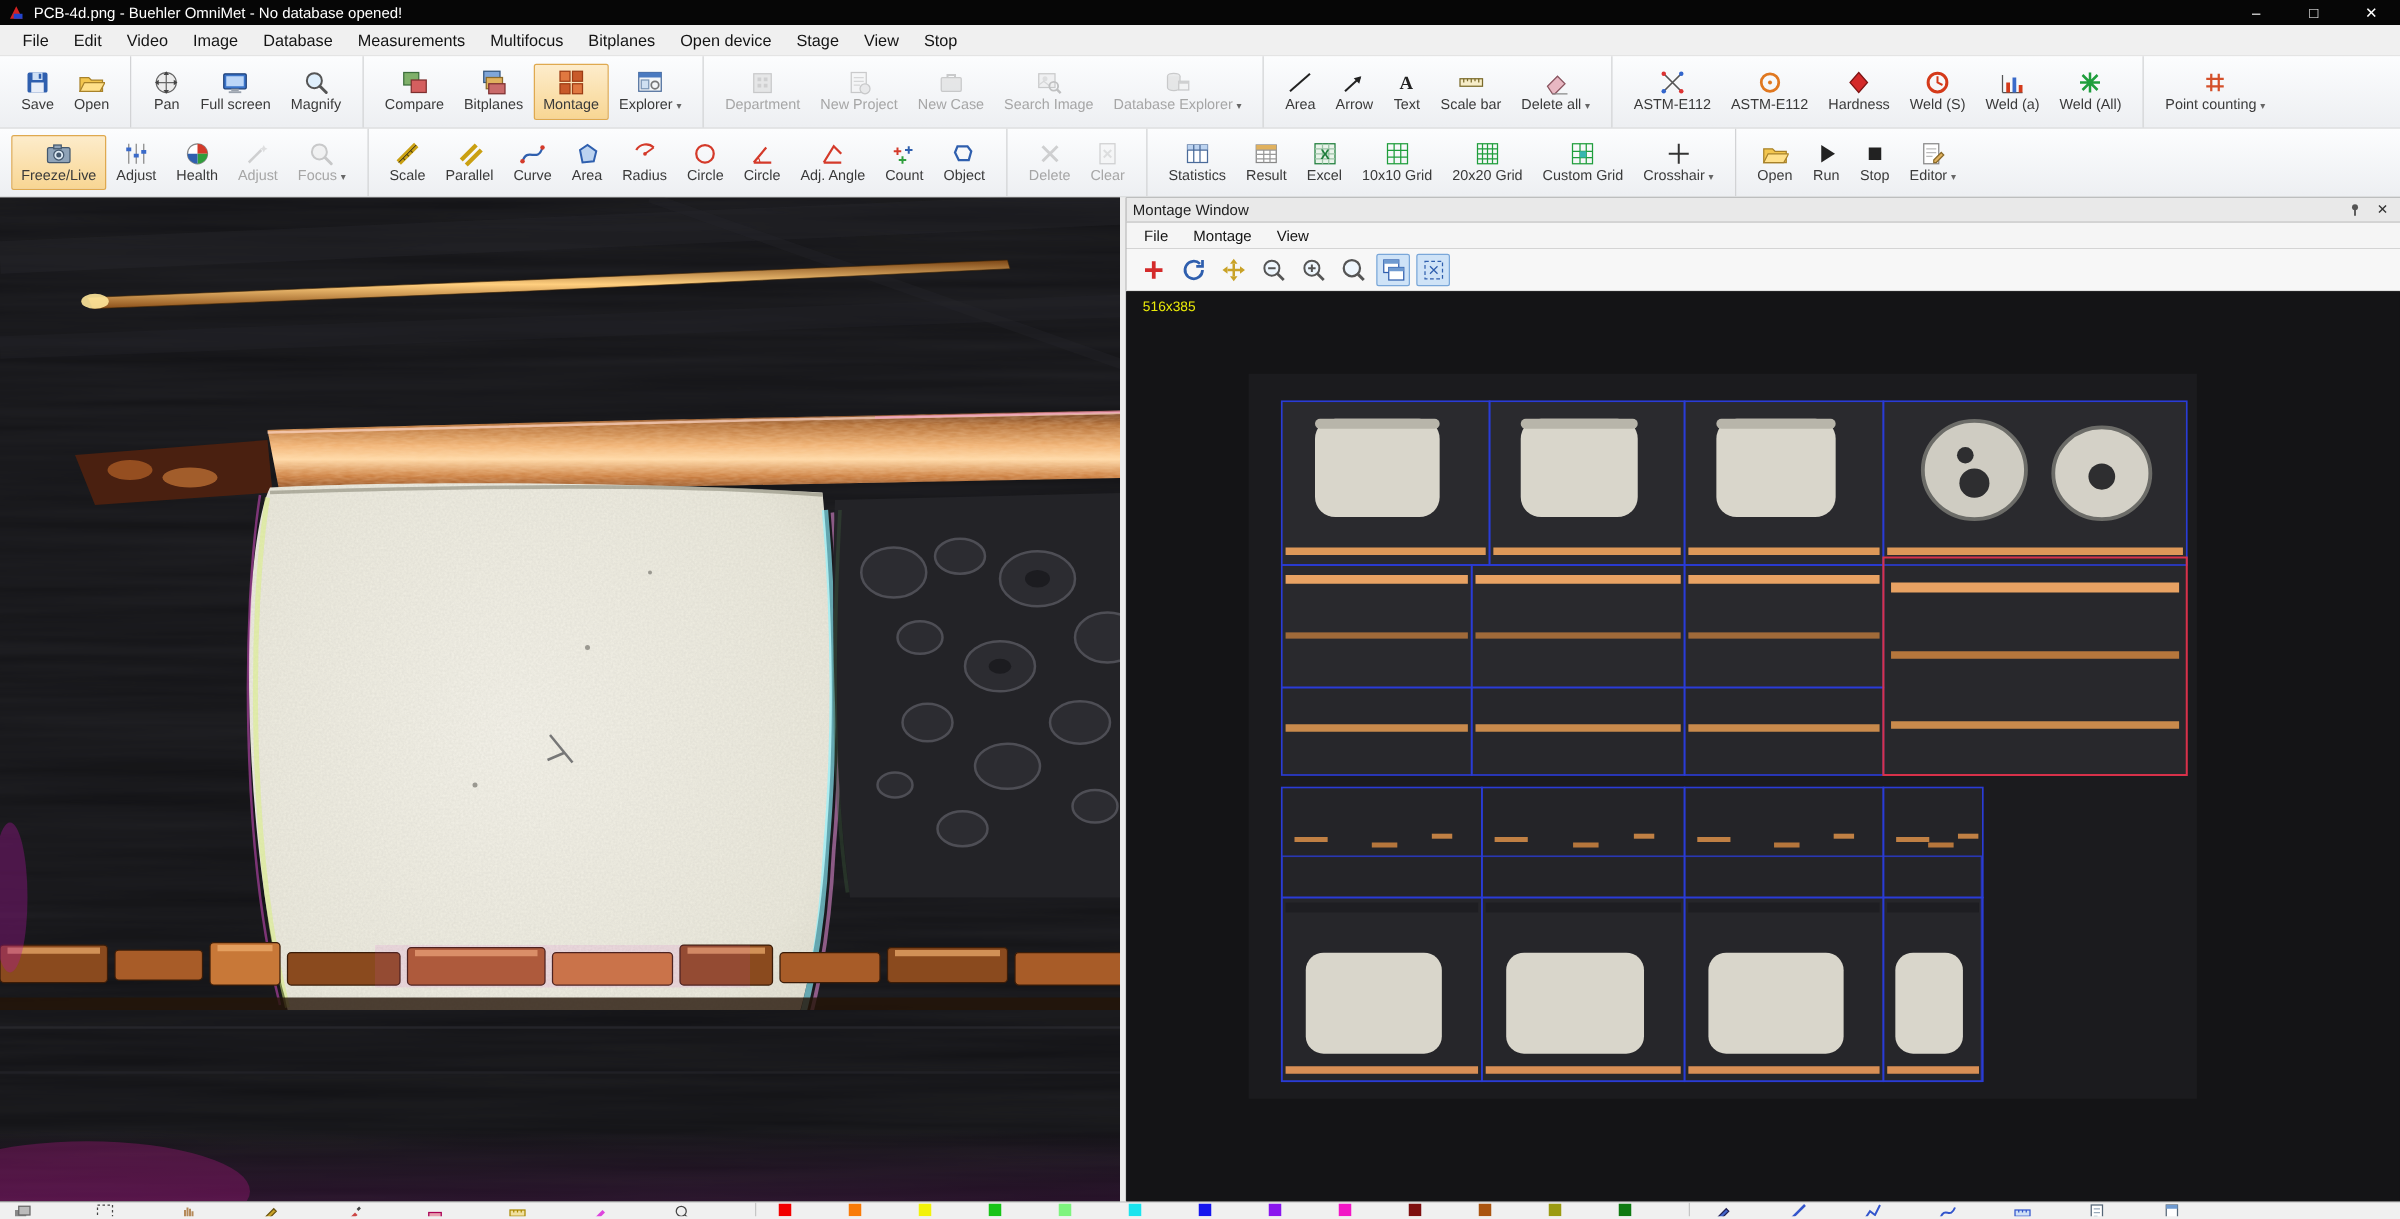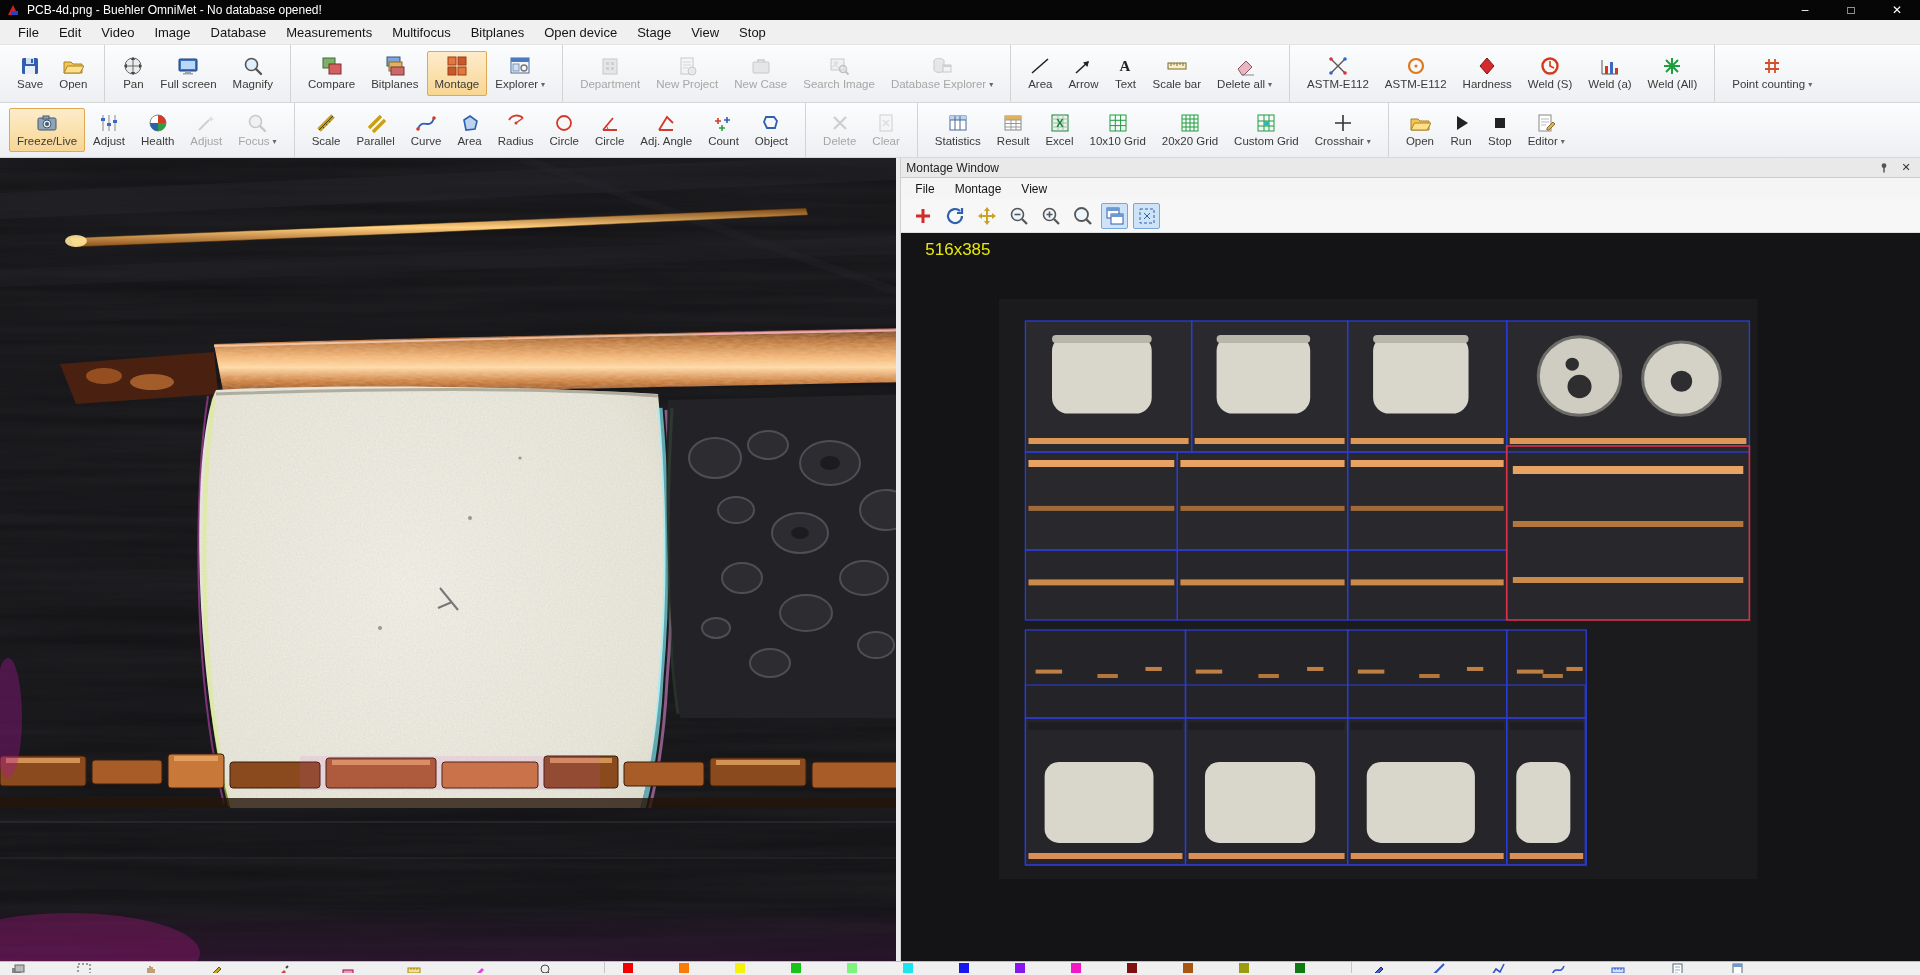--- a/index.html
+++ b/index.html
@@ -34,21 +34,21 @@
 .mw-title{height:20px;background:#e9e9e9;border-bottom:1px solid #cdcdcd;display:flex;align-items:center;font-size:12px;color:#222;padding:0 5px;gap:4px}
 .mw-title .t{flex:1}
 .mw-iconbtn{width:18px;height:16px;display:flex;align-items:center;justify-content:center;font-size:11px;color:#333}
 .mw-menubar{height:21px;background:#f5f5f5;display:flex;align-items:center;font-size:12px;color:#141414;padding-left:4px}
 .mw-menu-item{padding:2px 10px}
 .mw-toolbar{height:34px;background:#f7f7f7;border-bottom:1px solid #dedede;display:flex;align-items:center;gap:5px;padding:0 8px}
 .mtb{width:27px;height:26px;display:flex;align-items:center;justify-content:center;border:1px solid transparent;border-radius:2px}
 .mtb.active{background:#cfe3f7;border-color:#7aa7d9}
 .mw-canvas{flex:1;position:relative;background:#141416;overflow:hidden}
 .mw-canvas svg{position:absolute;inset:0;width:100%;height:100%}
-.size-label{position:absolute;left:24px;top:7px;font-size:17px;color:#e9e909;z-index:2}
+.size-label{position:absolute;left:13px;top:7px;font-size:11px;color:#e9e909;z-index:2}
 
 .bottombar{height:12px;background:#f0f0f0;border-top:1px solid #bcbcbc;display:flex;align-items:flex-start;overflow:hidden;padding-left:10px}
 .bicon{width:16px;height:16px;flex:none;margin-right:50px}
 .bicon svg{display:block}
 .swatch{width:10px;height:10px;flex:none;margin:1px 46px 0 0}
 .bb-sep{width:1px;height:14px;background:#c6c6c6;margin:0 18px 0 0;flex:none}
 </style>
 </head>
 <body>
 

